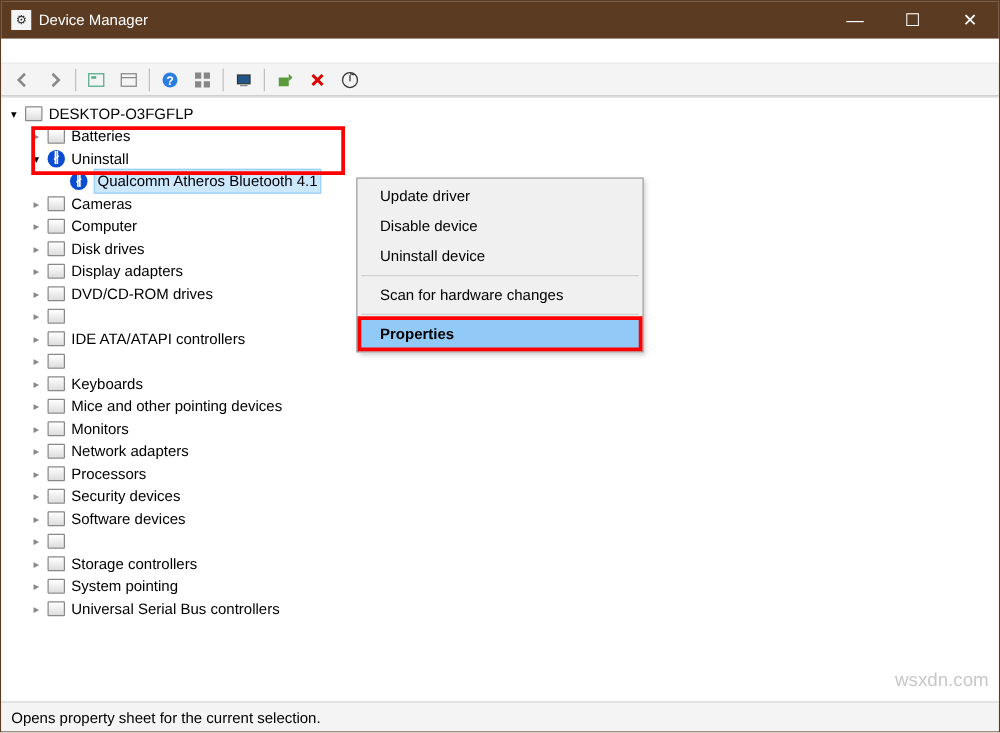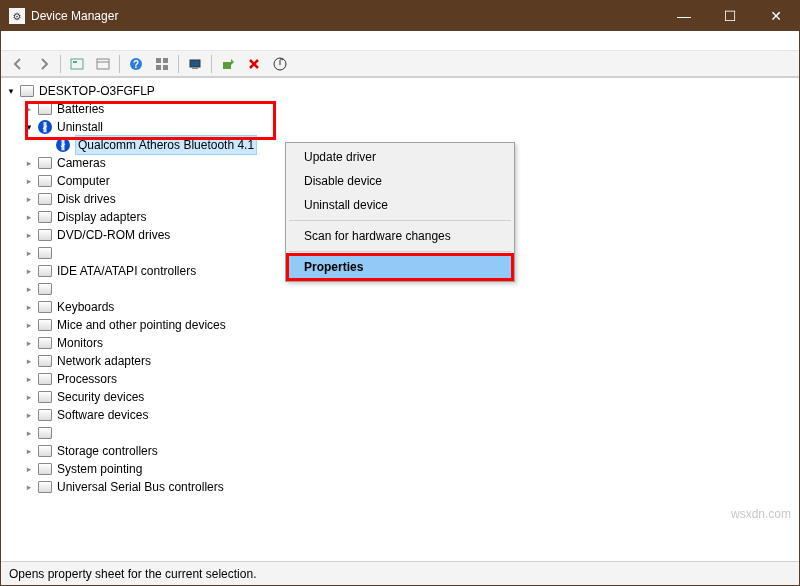--- a/index.html
+++ b/index.html
@@ -20,22 +20,22 @@
   .node { display: flex; align-items: center; height: 18px; line-height: 18px; font-size: 12px; white-space: nowrap; }
   .expander { width: 12px; height: 12px; display: flex; align-items: center; justify-content: center; font-size: 9px; color: #888; cursor: pointer; margin-left: 4px; }
   .expander.open { color: #000; }
   .ticon { width: 16px; height: 16px; margin: 0 4px 0 2px; display: inline-flex; align-items: center; justify-content: center; font-size: 11px; }
   .sel { background: #cce8ff; border: 1px solid #99d1ff; padding: 0 2px; margin: -1px 0; }
   .highlight-box { border: 3px solid #ff0000; position: absolute; pointer-events: none; z-index: 5; }
   .context-menu { position: absolute; background: #f0f0f0; border: 1px solid #a0a0a0; width: 230px; box-shadow: 2px 2px 4px rgba(0,0,0,0.2); z-index: 10; padding: 2px; }
   .ctx-item { height: 24px; display: flex; align-items: center; padding: 0 16px; font-size: 12px; }
   .ctx-sep { height: 1px; background: #d0d0d0; margin: 3px 1px; }
   .ctx-selected { background: #91c9f7; font-weight: bold; outline: 3px solid #ff0000; outline-offset: -1px; }
-  .statusbar { height: 24px; border-top: 1px solid #d0d0d0; display: flex; align-items: center; padding: 4px 8px; font-size: 12px; background: #f4f4f4; margin-top: 32px; }
-  .watermark { position: absolute; bottom: 8px; right: 8px; color: #c8c8c8; font-size: 12px; z-index: 1; margin-top: 40px; }
+  .statusbar { height: 24px; border-top: 1px solid #d0d0d0; display: flex; align-items: center; padding: 4px 8px; font-size: 12px; background: #f4f4f4; }
+  .watermark { position: absolute; bottom: 8px; right: 8px; color: #c8c8c8; font-size: 15px; z-index: 1; margin-top: 40px; }
   
   .dev-default { width:14px; height:12px; border:1px solid #888; border-radius:1px; background:linear-gradient(#fff,#ddd); }
   .bt-icon { width:14px; height:14px; border-radius:50%; background:#0a4dd0; color:#fff; font-size:10px; display:flex; align-items:center; justify-content:center; font-weight:bold; }
 </style>
 </head>
 <body>
 
 <div class="window">
 
   <div class="titlebar">

